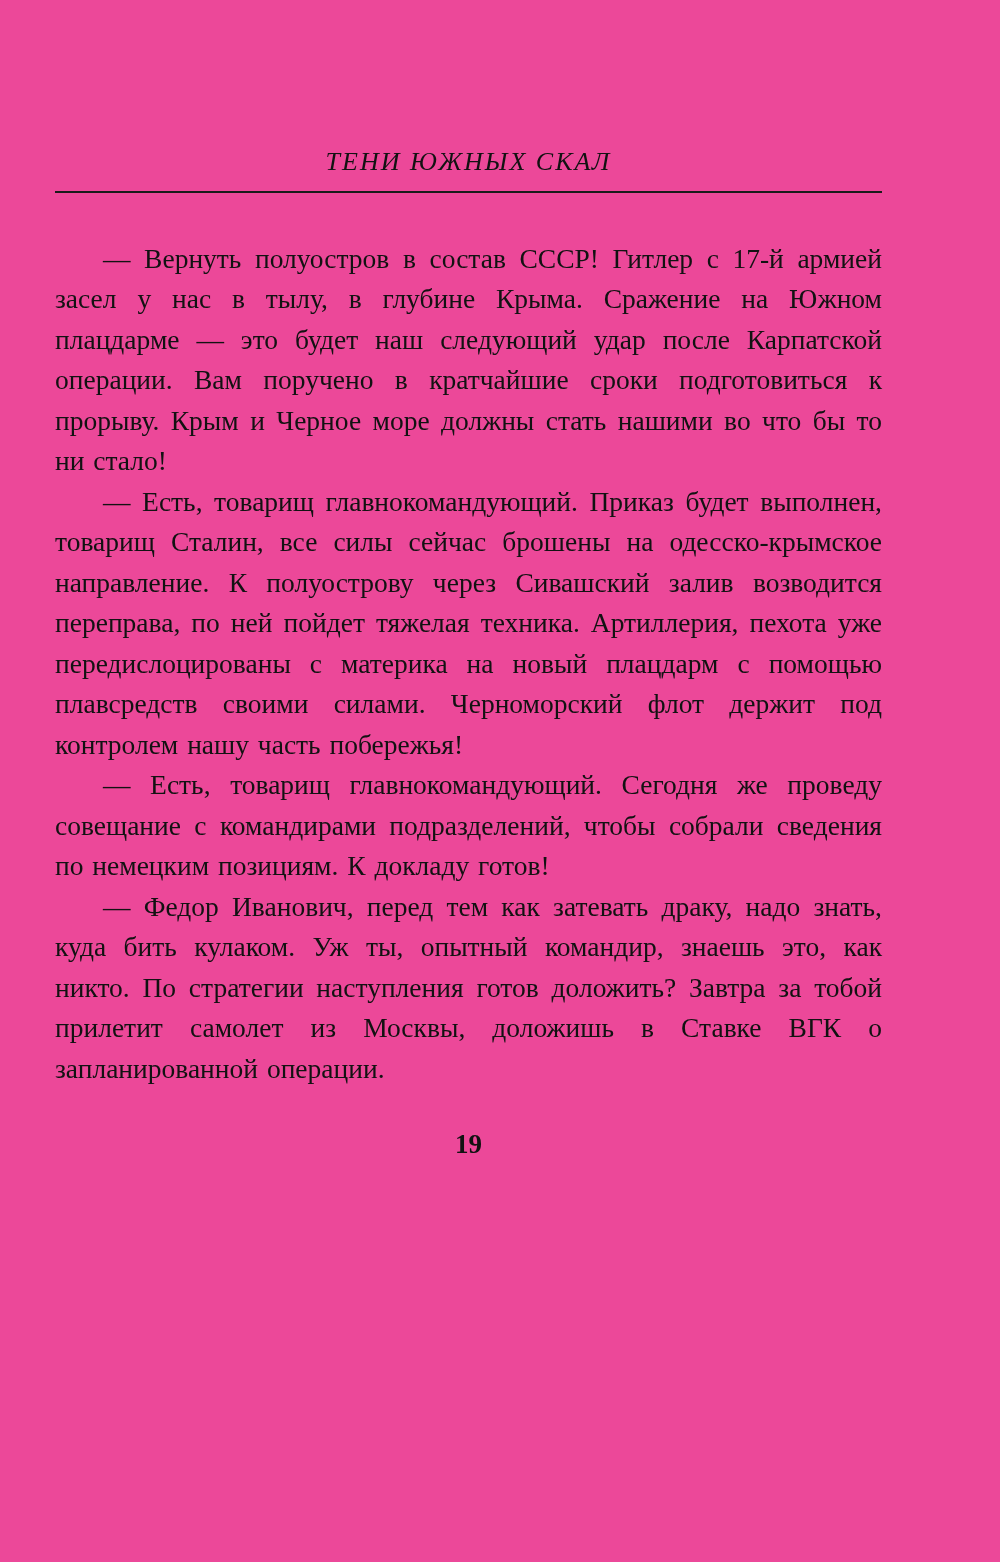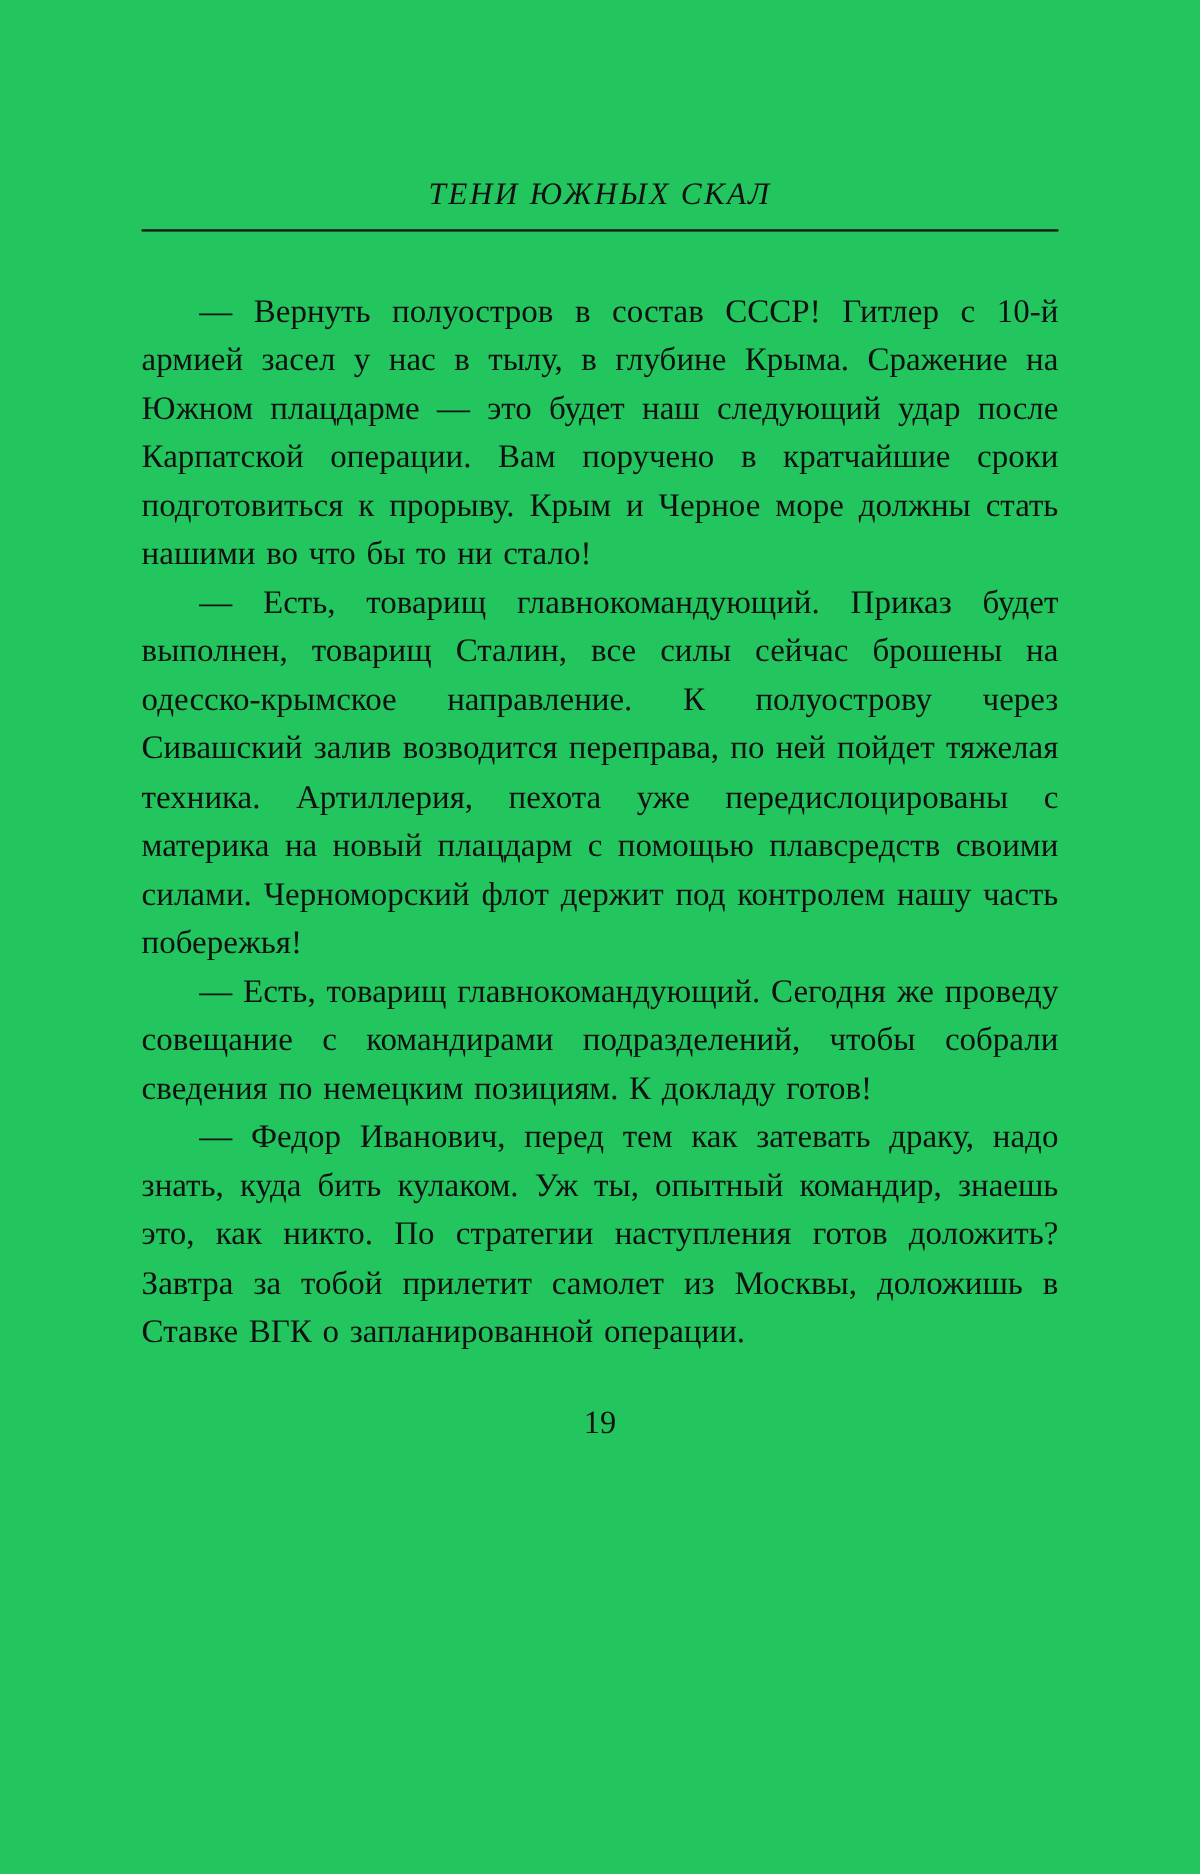--- a/index.html
+++ b/index.html
@@ -5,23 +5,23 @@
   html, body {
     margin: 0;
     padding: 0;
     background: #ffffff;
   }
   .page {
     position: relative;
     width: 1000px;
     height: 1562px;
     margin: 0 auto;
-    background: #22c55e;
+    background: #ec4899;
     box-sizing: border-box;
-    padding: 148px 118px 0 118px;
+    padding: 148px 118px 0 55px;
     font-family: "Liberation Serif", serif;
     color: #121212;
   }
   .running-head {
     text-align: center;
     font-style: italic;
     font-size: 26px;
     letter-spacing: 2px;
     line-height: 1.1;
     color: #121212;
@@ -36,37 +36,37 @@
     margin: 0;
     font-size: 27.5px;
     line-height: 40.5px;
     text-align: justify;
     text-indent: 48px;
     word-spacing: 2px;
     color: #121212;
   }
   .page-number {
     text-align: center;
-    font-weight: normal;
+    font-weight: bold;
     font-size: 27px;
     margin-top: 40px;
     color: #121212;
   }
 </style>
 </head>
 <body>
 
 <div class="page">
 
   <div class="running-head">ТЕНИ ЮЖНЫХ СКАЛ</div>
 
   <div class="head-rule"></div>
 
   <div class="body-text">
-    <p>— Вернуть полуостров в состав СССР! Гитлер с 10-й армией засел у нас в тылу, в глубине Крыма. Сражение на Южном плацдарме — это будет наш следующий удар после Карпатской операции. Вам поручено в кратчайшие сроки подготовиться к прорыву. Крым и Черное море должны стать нашими во что бы то ни стало!</p>
+    <p>— Вернуть полуостров в состав СССР! Гитлер с 17-й армией засел у нас в тылу, в глубине Крыма. Сражение на Южном плацдарме — это будет наш следующий удар после Карпатской операции. Вам поручено в кратчайшие сроки подготовиться к прорыву. Крым и Черное море должны стать нашими во что бы то ни стало!</p>
     <p>— Есть, товарищ главнокомандующий. Приказ будет выполнен, товарищ Сталин, все силы сейчас брошены на одесско-крымское направление. К полуострову через Сивашский залив возводится переправа, по ней пойдет тяжелая техника. Артиллерия, пехота уже передислоцированы с материка на новый плацдарм с помощью плавсредств своими силами. Черноморский флот держит под контролем нашу часть побережья!</p>
     <p>— Есть, товарищ главнокомандующий. Сегодня же проведу совещание с командирами подразделений, чтобы собрали сведения по немецким позициям. К докладу готов!</p>
     <p>— Федор Иванович, перед тем как затевать драку, надо знать, куда бить кулаком. Уж ты, опытный командир, знаешь это, как никто. По стратегии наступления готов доложить? Завтра за тобой прилетит самолет из Москвы, доложишь в Ставке ВГК о запланированной операции.</p>
   </div>
 
   <div class="page-number">19</div>
 
 </div>
 
 </body></html>

